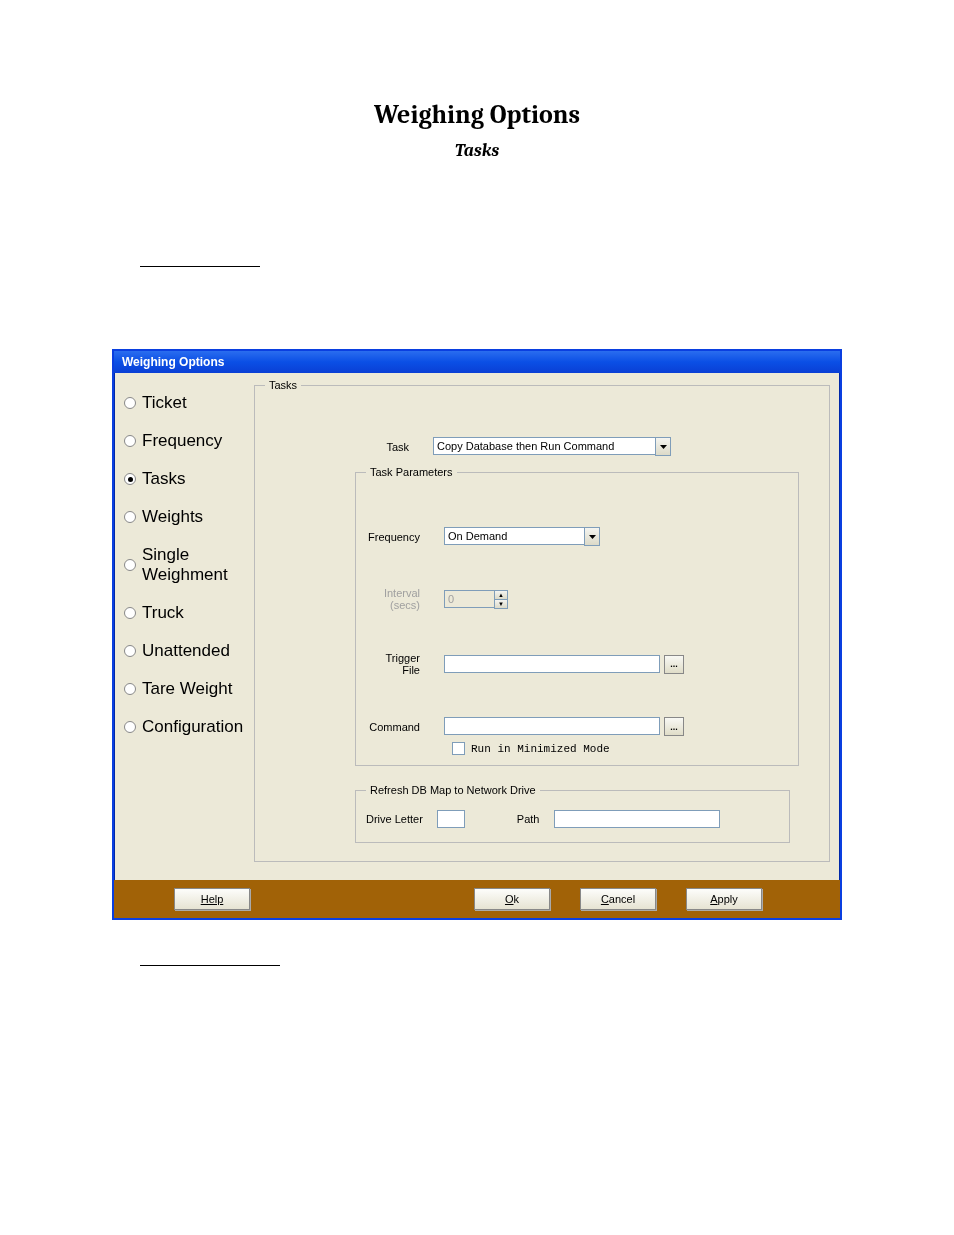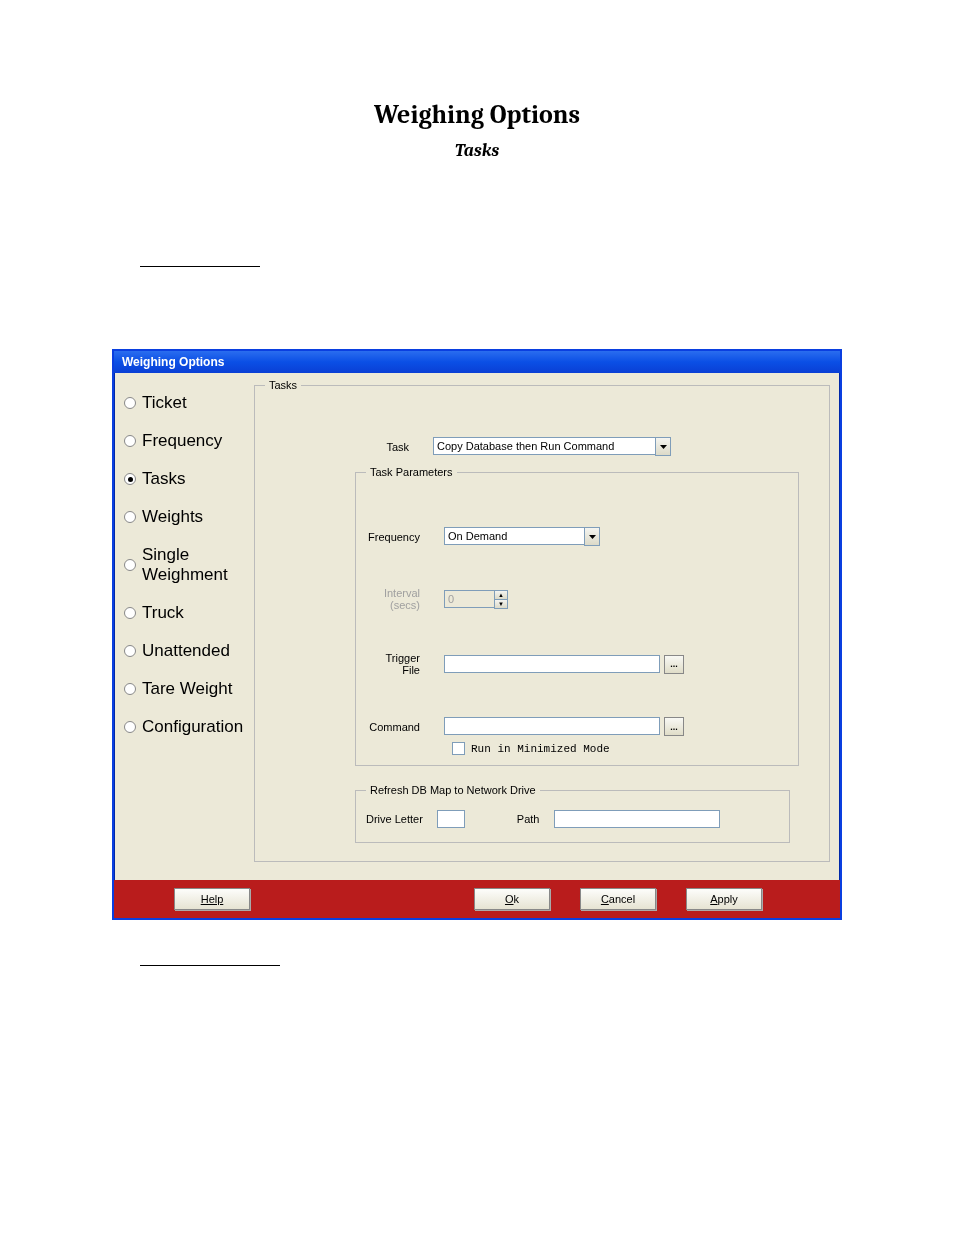--- a/index.html
+++ b/index.html
@@ -237,21 +237,21 @@
     margin-top: 18px;
     padding: 14px 10px;
   }
   .refresh-row { display: flex; align-items: center; gap: 14px; }
   .refresh-row .gap { width: 24px; }
 
   .button-bar {
     display: flex;
     padding: 8px;
     gap: 30px;
-    background: #b91c1c;
+    background: #a16207;
   }
   .button-bar .spacer-left { width: 22px; }
   .button-bar .spacer-mid { flex: 1; }
   button.win-btn {
     width: 76px;
     height: 22px;
     border: 1px solid #888;
     background: linear-gradient(to bottom, #fdfdfb, #e6e3d2);
     font-family: Tahoma, Arial, sans-serif;
     font-size: 11px;

